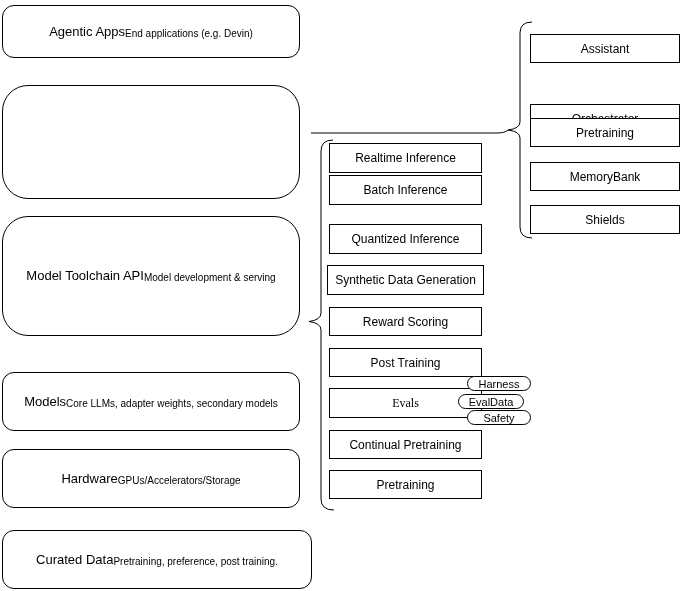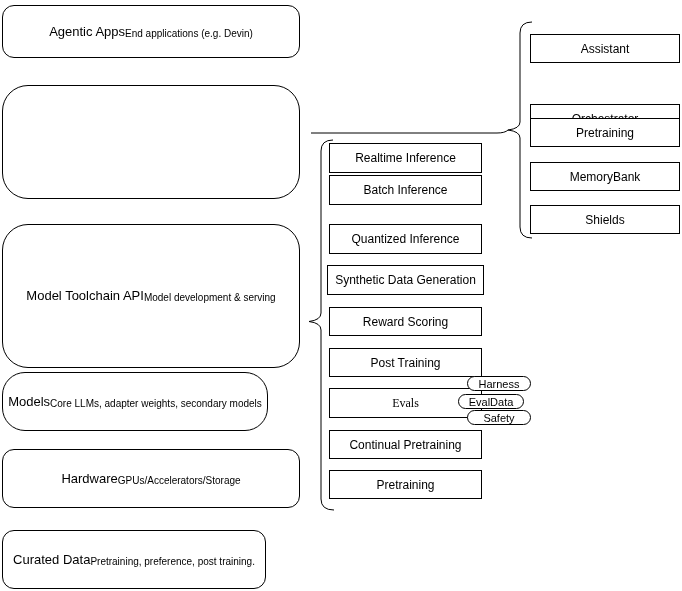--- a/index.html
+++ b/index.html
@@ -83,36 +83,36 @@
   </svg>
 
   <div class="node" style="left:2px; top:5px; width:298px; height:53px; border-radius:12px;">
     <div class="title">Agentic Apps</div>
     <div class="subtitle">End applications (e.g. Devin)</div>
   </div>
 
   <div class="node" style="left:2px; top:85px; width:298px; height:114px; border-radius:26px;">
   </div>
 
-  <div class="node" style="left:2px; top:224px; width:298px; height:144px; border-radius:26px;">
+  <div class="node" style="left:2px; top:216px; width:298px; height:120px; border-radius:26px;">
     <div class="title">Model Toolchain API</div>
     <div class="subtitle">Model development &amp; serving</div>
   </div>
 
-  <div class="node" style="left:2px; top:372px; width:266px; height:59px; border-radius:23px;">
+  <div class="node" style="left:2px; top:372px; width:298px; height:59px; border-radius:12px;">
     <div class="title">Models</div>
     <div class="subtitle">Core LLMs, adapter weights, secondary models</div>
   </div>
 
   <div class="node" style="left:2px; top:449px; width:298px; height:59px; border-radius:12px;">
     <div class="title">Hardware</div>
     <div class="subtitle">GPUs/Accelerators/Storage</div>
   </div>
 
-  <div class="node" style="left:2px; top:530px; width:264px; height:59px; border-radius:12px;">
+  <div class="node" style="left:2px; top:530px; width:310px; height:59px; border-radius:12px;">
     <div class="title">Curated Data</div>
     <div class="subtitle">Pretraining, preference, post training.</div>
   </div>
 
   <div class="item" style="left:329px; top:143px; width:153px; height:30px;">Realtime Inference</div>
   <div class="item" style="left:329px; top:175px; width:153px; height:30px;">Batch Inference</div>
   <div class="item" style="left:329px; top:224px; width:153px; height:30px;">Quantized Inference</div>
   <div class="item" style="left:329px; top:307px; width:153px; height:29px;">Reward Scoring</div>
   <div class="item" style="left:327px; top:265px; width:157px; height:30px;">Synthetic Data Generation</div>
   <div class="item" style="left:329px; top:348px; width:153px; height:29px;">Post Training</div>

